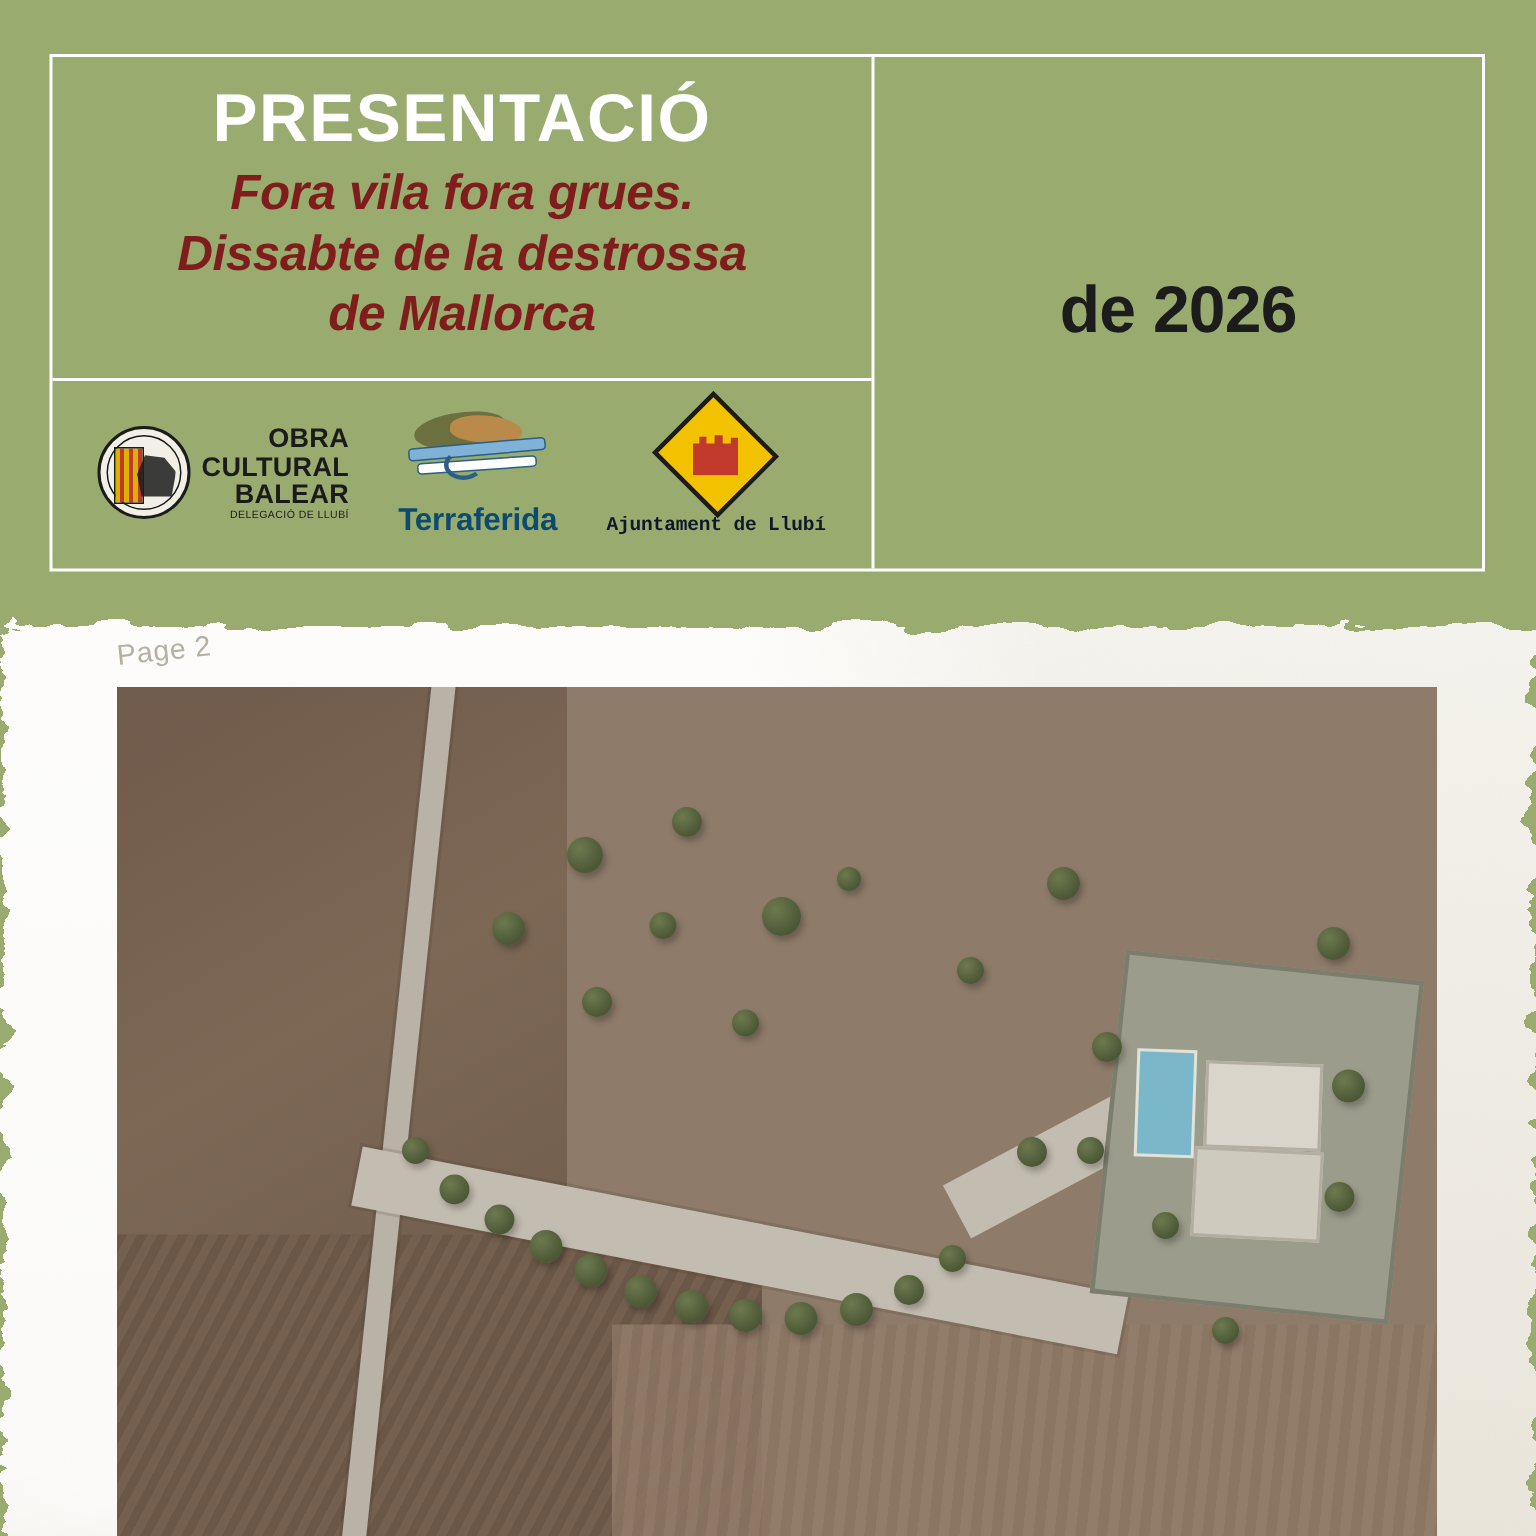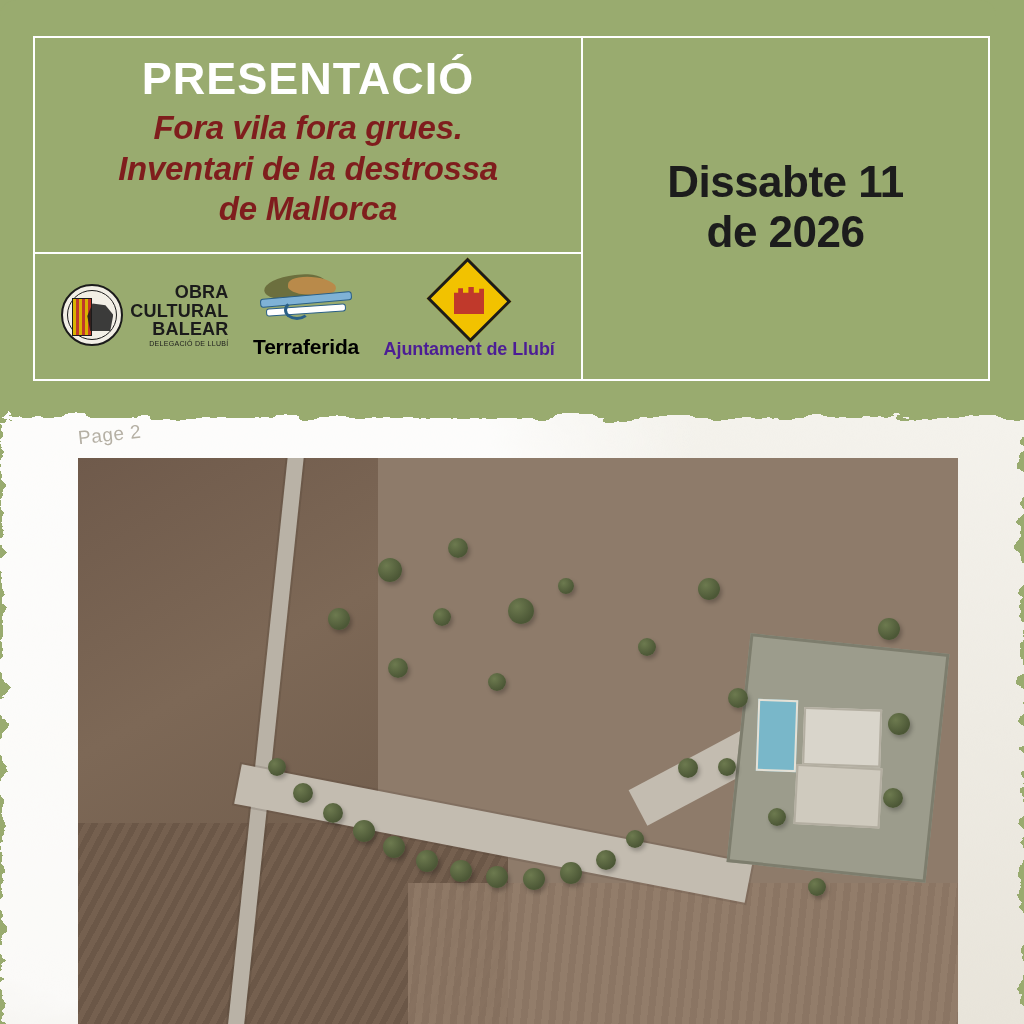--- a/index.html
+++ b/index.html
@@ -148,21 +148,21 @@
   .terra-mark .hook {
     position: absolute; left: 26px; top: 27px;
     width: 26px; height: 20px;
     border: 3px solid #2a5f86;
     border-radius: 50%;
     border-top-color: transparent;
     border-right-color: transparent;
   }
   .terra-label {
     margin-top: 8px;
-    font-size: 21px; font-weight: bold; color: #000000;
+    font-size: 21px; font-weight: bold; color: #0c4a6e;
     letter-spacing: -.2px;
   }
 
   
   .aj-shield {
     width: 62px; height: 58px;
     background: #f2c200;
     border: 3px solid #1b1b1b;
     transform: rotate(45deg);
     position: relative;
@@ -173,22 +173,23 @@
     transform: rotate(-45deg);
     display: flex; align-items: center; justify-content: center;
   }
   .aj-castle {
     width: 30px; height: 28px;
     background: #c0392b;
     position: relative;
     clip-path: polygon(0 24%,14% 24%,14% 8%,30% 8%,30% 24%,48% 24%,48% 4%,66% 4%,66% 24%,84% 24%,84% 10%,100% 10%,100% 100%,0 100%);
   }
   .aj-label {
-    font-size: 18px; font-weight: bold; color: #4c1d95;
+    font-size: 13px; font-weight: bold; color: #0f172a;
     letter-spacing: -.1px;
+    font-family: Liberation Mono, monospace;
   }
 
   
   .right-col {
     flex: 1;
     display: flex;
     flex-direction: column;
     align-items: center;
     justify-content: center;
     padding: 10px 8px 14px;
@@ -339,21 +340,21 @@
 <div id="poster">
 
   <div class="top-panel">
 
     <div class="left-col">
 
       <div class="title-block">
         <div class="title-main">PRESENTACIÓ</div>
         <div class="title-sub">
           <div>Fora vila fora grues.</div>
-          <div>Inventari de la destrossa</div>
+          <div>Dissabte de la destrossa</div>
           <div>de Mallorca</div>
         </div>
       </div>
 
       <div class="logo-block">
 
         <div class="logo ocb">
           <div class="ocb-seal">
             <div class="ring"></div>
             <div class="bars"></div>
@@ -385,21 +386,20 @@
               </div>
           </div>
           <div class="aj-label">Ajuntament de Llubí</div>
         </div>
 
       </div>
     </div>
 
     <div class="right-col">
       <div class="date">
-        <div>Dissabte 11</div>
         <div>de 2026</div>
       </div>
     </div>
 
   </div>
 
   <div class="photo-wrap">
     <div class="paper"></div>
     <div class="page-label">Page 2</div>
 

